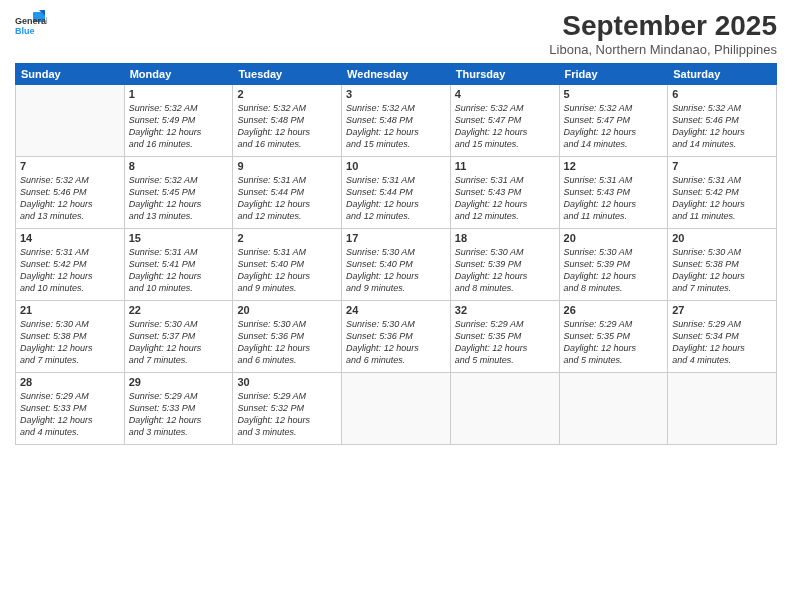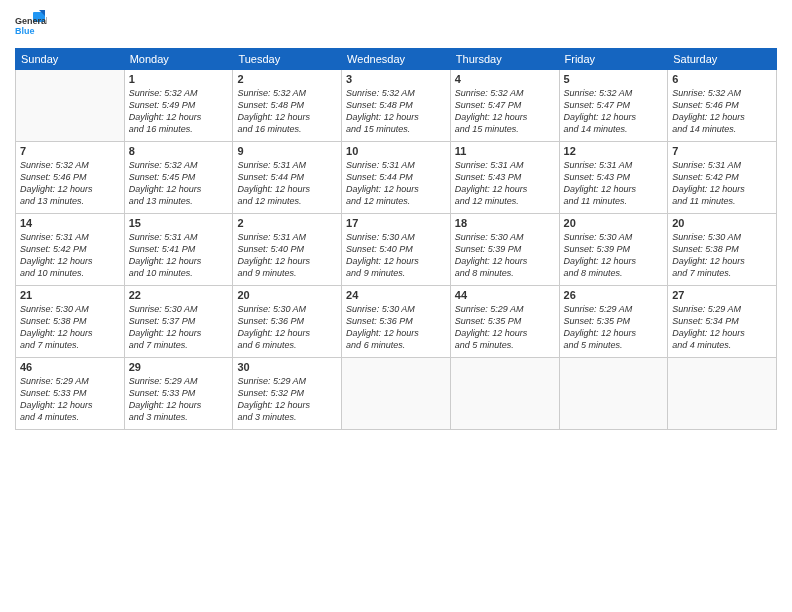--- a/index.html
+++ b/index.html
@@ -40,21 +40,21 @@
     }
     .calendar {
       width: 100%;
       border-collapse: collapse;
       border: 1px solid #ccc;
     }
     .calendar th {
       background-color: #1565C0;
       color: #fff;
       font-size: 11px;
-      font-weight: normal;
+      font-weight: bold;
       padding: 4px 5px;
       text-align: left;
       border: 1px solid #1565C0;
     }
     .calendar td {
       vertical-align: top;
       border: 1px solid #ccc;
       padding: 3px 4px;
       width: calc(100%/7);
       height: 72px;
@@ -85,20 +85,24 @@
     <div class="logo">
   <div style="display:flex;align-items:center;gap:4px;">
     <svg width="32" height="32" viewBox="0 0 32 32">
       <rect x="18" y="2" width="12" height="10" fill="#2196F3" rx="1"></rect>
       <polygon points="24,0 30,0 30,6" fill="#1565C0"></polygon>
       <text x="0" y="14" font-size="9" font-weight="bold" fill="#333" font-family="Arial">General</text>
       <text x="0" y="24" font-size="9" font-weight="bold" fill="#2196F3" font-family="Arial">Blue</text>
     </svg>
   </div>
       </div>
+    <div class="title-block">
+      <div class="month-title">September 2025</div>
+      <div class="location">Libona, Northern Mindanao, Philippines</div>
+    </div>
   </div>
 
   <table class="calendar">
     <thead>
       <tr>
         <th>Sunday</th>
         <th>Monday</th>
         <th>Tuesday</th>
         <th>Wednesday</th>
         <th>Thursday</th>
@@ -205,35 +209,35 @@
           </td>
           <td>
             <span class="day-num">20</span>
             <div class="cell-text">Sunrise: 5:30 AM<br>Sunset: 5:36 PM<br>Daylight: 12 hours<br>and 6 minutes.</div>
           </td>
           <td>
             <span class="day-num">24</span>
             <div class="cell-text">Sunrise: 5:30 AM<br>Sunset: 5:36 PM<br>Daylight: 12 hours<br>and 6 minutes.</div>
           </td>
           <td>
-            <span class="day-num">44</span>
+            <span class="day-num">32</span>
             <div class="cell-text">Sunrise: 5:29 AM<br>Sunset: 5:35 PM<br>Daylight: 12 hours<br>and 5 minutes.</div>
           </td>
           <td>
             <span class="day-num">26</span>
             <div class="cell-text">Sunrise: 5:29 AM<br>Sunset: 5:35 PM<br>Daylight: 12 hours<br>and 5 minutes.</div>
           </td>
           <td>
             <span class="day-num">27</span>
             <div class="cell-text">Sunrise: 5:29 AM<br>Sunset: 5:34 PM<br>Daylight: 12 hours<br>and 4 minutes.</div>
           </td>
         </tr>
         <tr>
           <td>
-            <span class="day-num">46</span>
+            <span class="day-num">28</span>
             <div class="cell-text">Sunrise: 5:29 AM<br>Sunset: 5:33 PM<br>Daylight: 12 hours<br>and 4 minutes.</div>
           </td>
           <td>
             <span class="day-num">29</span>
             <div class="cell-text">Sunrise: 5:29 AM<br>Sunset: 5:33 PM<br>Daylight: 12 hours<br>and 3 minutes.</div>
           </td>
           <td>
             <span class="day-num">30</span>
             <div class="cell-text">Sunrise: 5:29 AM<br>Sunset: 5:32 PM<br>Daylight: 12 hours<br>and 3 minutes.</div>
           </td>

